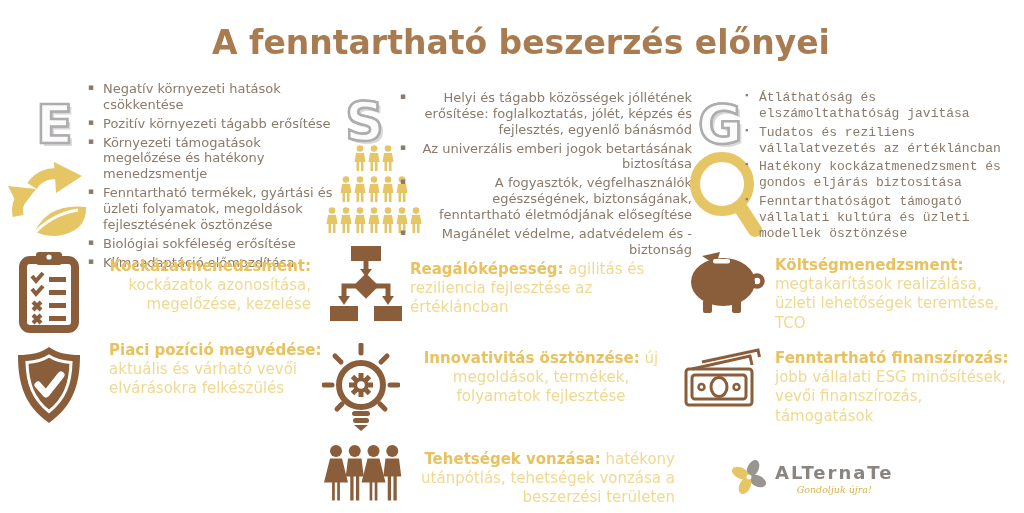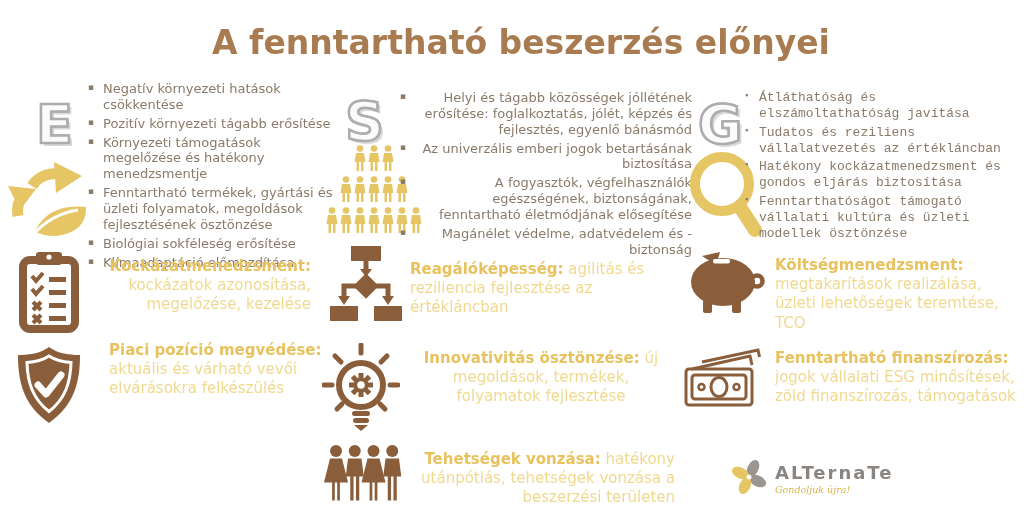--- a/index.html
+++ b/index.html
@@ -228,21 +228,21 @@
         <rect x="2" y="21" width="66" height="36" rx="3"></rect>
         <rect x="8" y="27" width="54" height="24" rx="3"></rect>
       </g>
       <ellipse cx="35" cy="39" rx="8" ry="9.5" fill="none" stroke="#8B5E3B" stroke-width="3"></ellipse>
       <circle cx="17.5" cy="39" r="3" fill="none" stroke="#8B5E3B" stroke-width="2.5"></circle>
       <circle cx="52.5" cy="39" r="3" fill="none" stroke="#8B5E3B" stroke-width="2.5"></circle>
     </svg>
   </div>
   <p class="btext" style="left:775px;top:349px;width:245px;">
     <span class="bh">Fenntartható finanszírozás:</span>
-    <span class="bb">jogok vállalati ESG minősítések, zöld finanszírozás, támogatások</span>
+    <span class="bb">jobb vállalati ESG minősítések, vevői finanszírozás, támogatások</span>
   </p>
 
   <div class="icon-box" style="left:324px;top:445px;">
     <svg width="80" height="60" viewBox="0 0 80 60" aria-hidden="true">
       <defs>
         <g id="pw2">
           <circle cx="8" cy="4" r="4"></circle>
           <path d="M4 9 H12 L16 25 H10.6 V37 H8.8 V25 H7.2 V37 H5.4 V25 H0 Z"></path>
         </g>
         <g id="pm2">
@@ -268,19 +268,19 @@
       <svg width="38" height="38" viewBox="0 0 38 38" aria-hidden="true">
         <g transform="translate(19,19)">
           <ellipse cx="0" cy="-9.5" rx="5.5" ry="9" transform="rotate(25)" fill="#9a958e"></ellipse>
           <ellipse cx="0" cy="-9.5" rx="5.5" ry="9" transform="rotate(115)" fill="#9a958e"></ellipse>
           <ellipse cx="0" cy="-9.5" rx="5.5" ry="9" transform="rotate(205)" fill="#E6C565"></ellipse>
           <ellipse cx="0" cy="-9.5" rx="5.5" ry="9" transform="rotate(295)" fill="#E6C565"></ellipse>
           <circle cx="0" cy="0" r="2.5" fill="#ffffff"></circle>
         </g>
       </svg>
     </span>
-    <span style="display:flex;flex-direction:column;">
+    <span style="display:flex;flex-direction:column;align-items:center;">
       <span class="logo-name">ALTernaTe</span>
       <span class="logo-tagline">Gondoljuk újra!</span>
     </span>
   </div>
 
 </div>
 
 </body></html>

